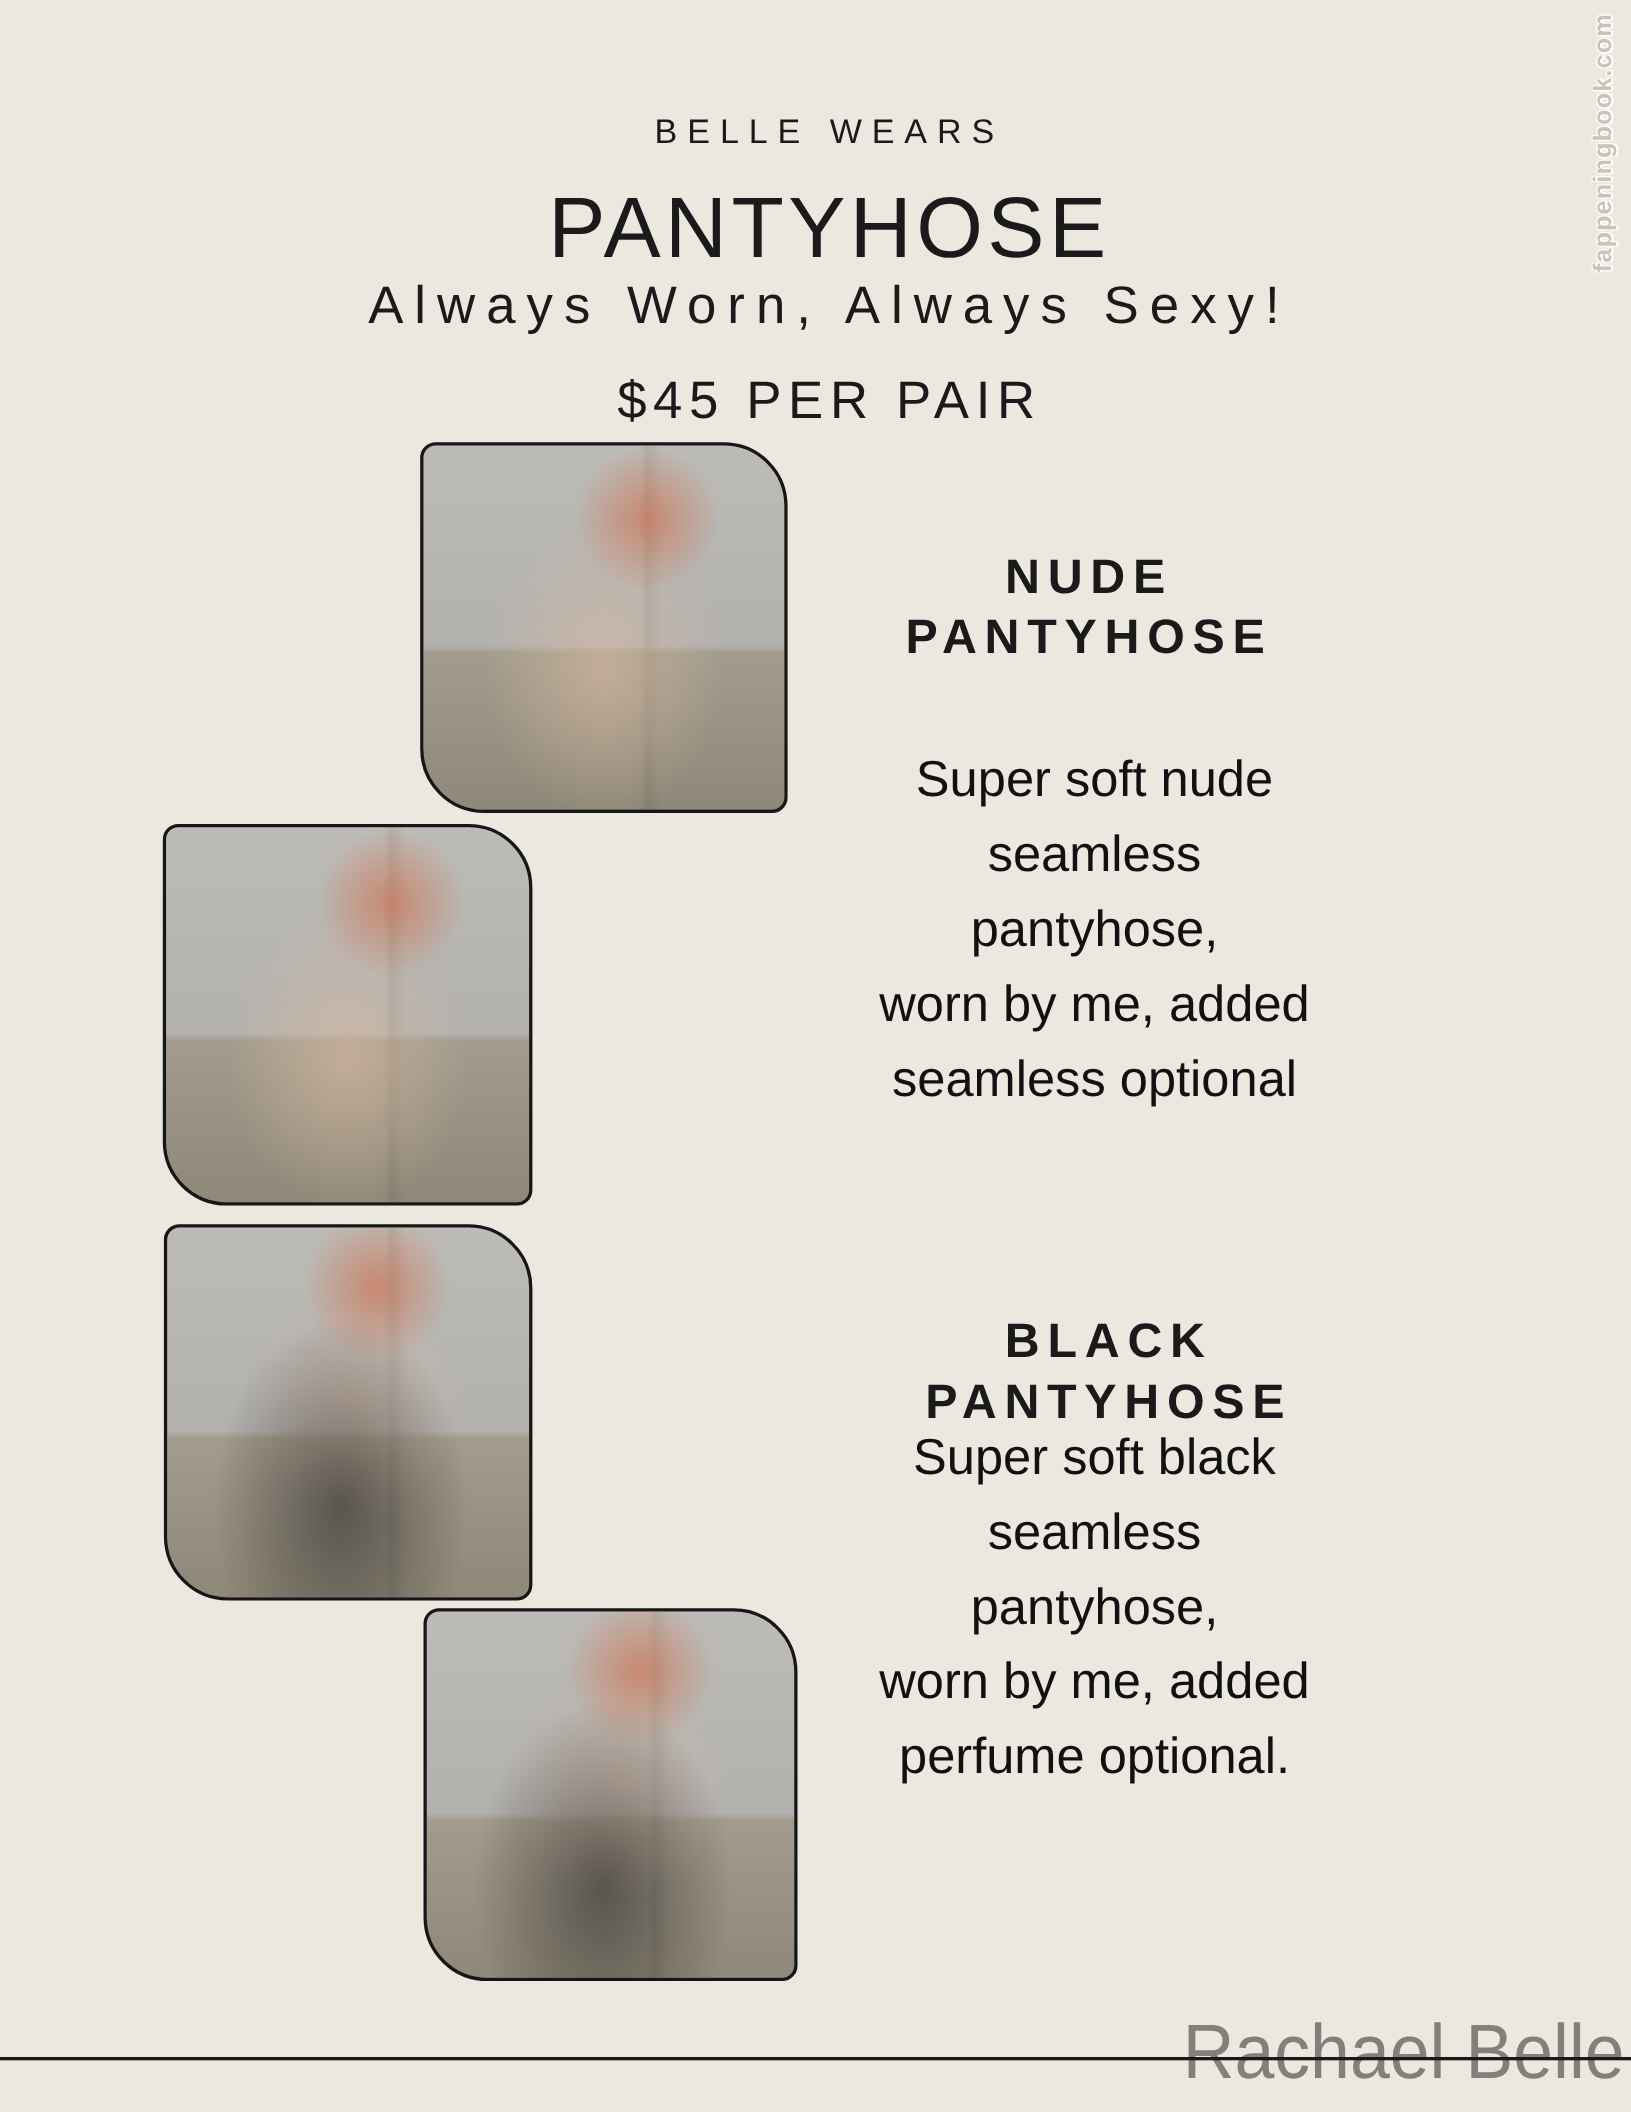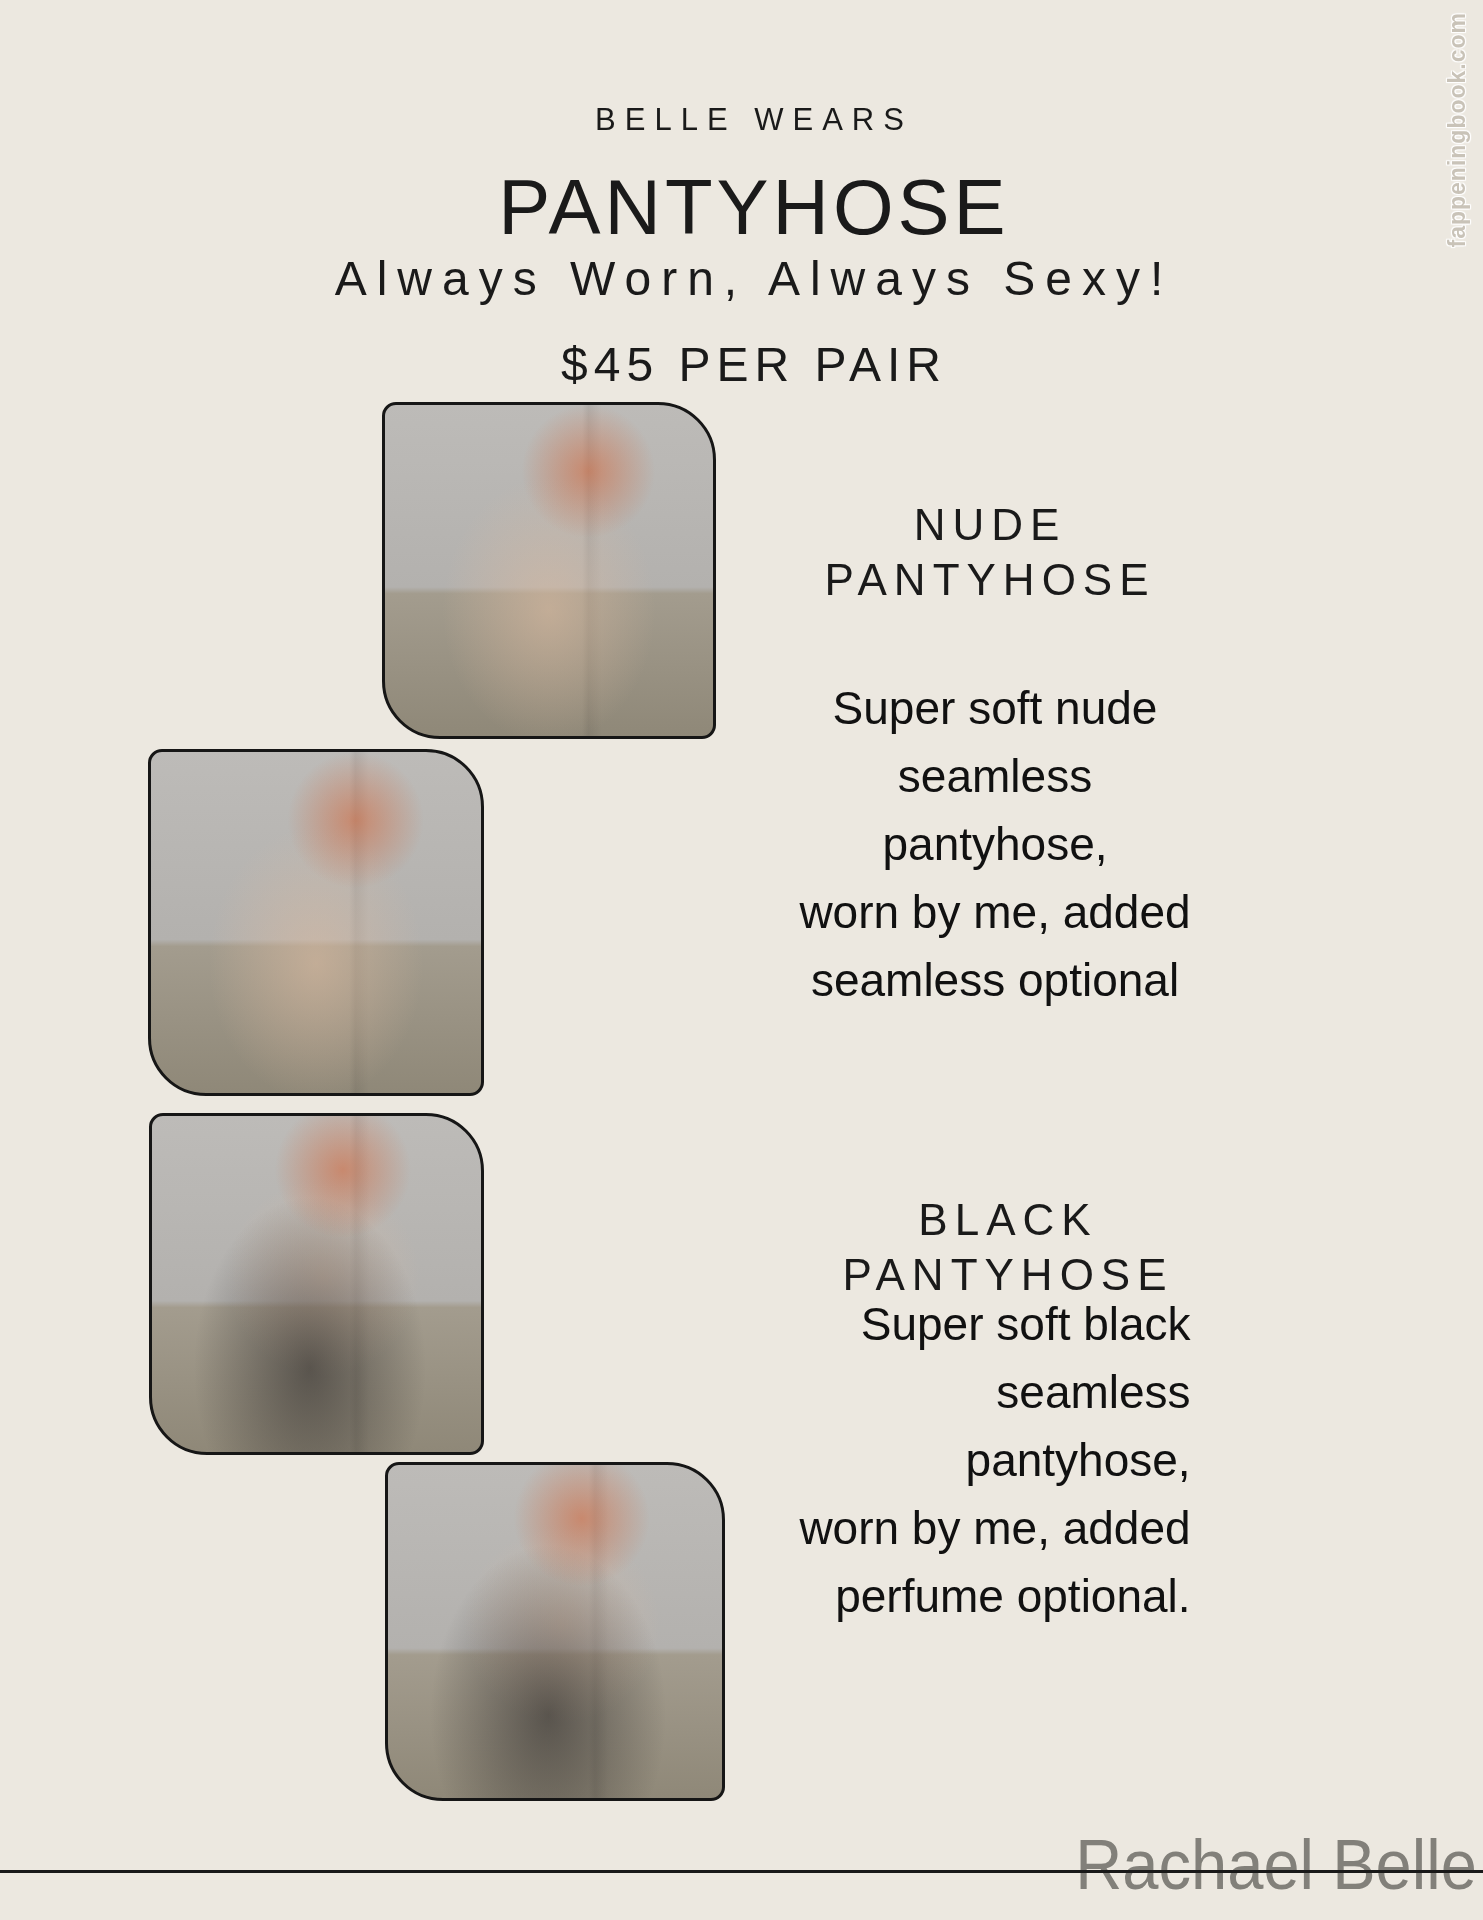--- a/index.html
+++ b/index.html
@@ -88,36 +88,36 @@
 
   
   .product-heading{
     position:absolute;
     transform:translateX(-50%);
     text-align:center;
     font-size:44px;
     letter-spacing:7px;
     line-height:55px;
     white-space:nowrap;
-    font-weight:400;
+    font-weight:700;
   }
   #nude-heading{left:990px; top:497px;}
   #black-heading{left:994px; top:1192px;margin-left:14px;}
 
   .product-desc{
     position:absolute;
     transform:translateX(-50%);
     text-align:center;
     font-size:46px;
     line-height:68px;
     white-space:nowrap;
     color:#111111;
   }
   #nude-desc{left:995px; top:650px;margin-top:24px;}
-  #black-desc{left:995px; top:1290px;text-align:right;}
+  #black-desc{left:995px; top:1290px;}
 
   
   .signature{
     position:absolute;
     right:6px;
     top:1827px;
     font-size:70px;
     line-height:76px;
     color:#82807A;
     transform:scaleX(0.93);

